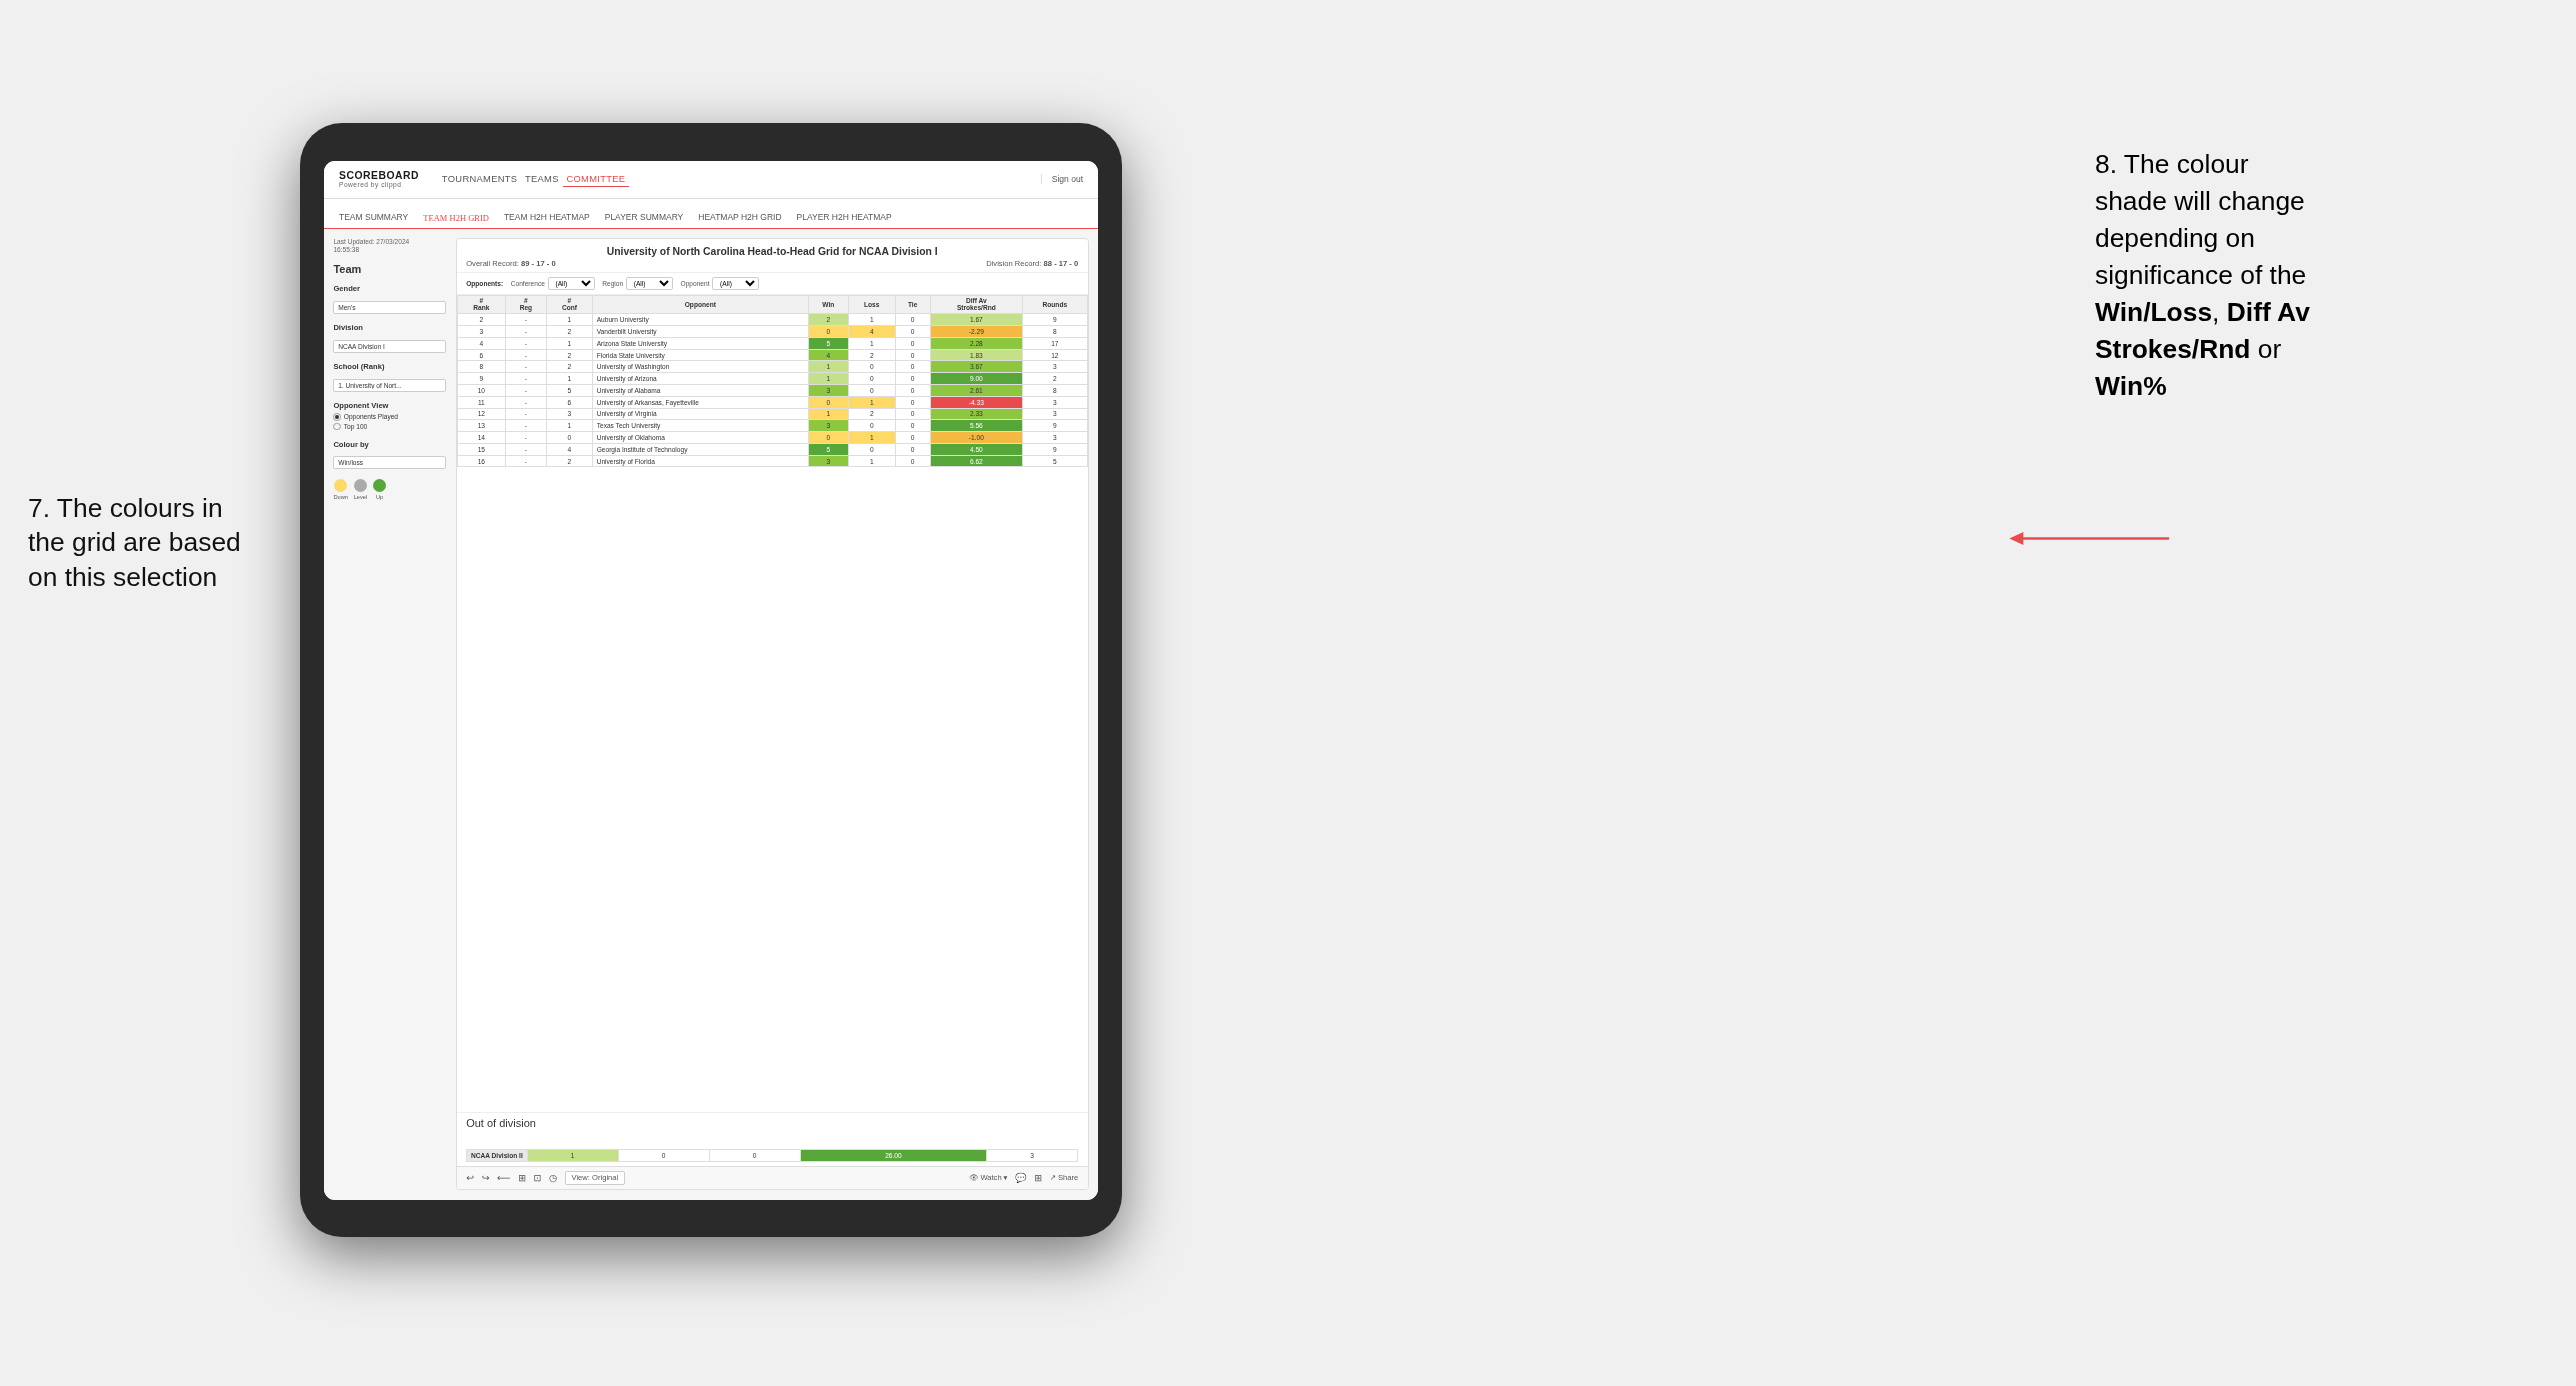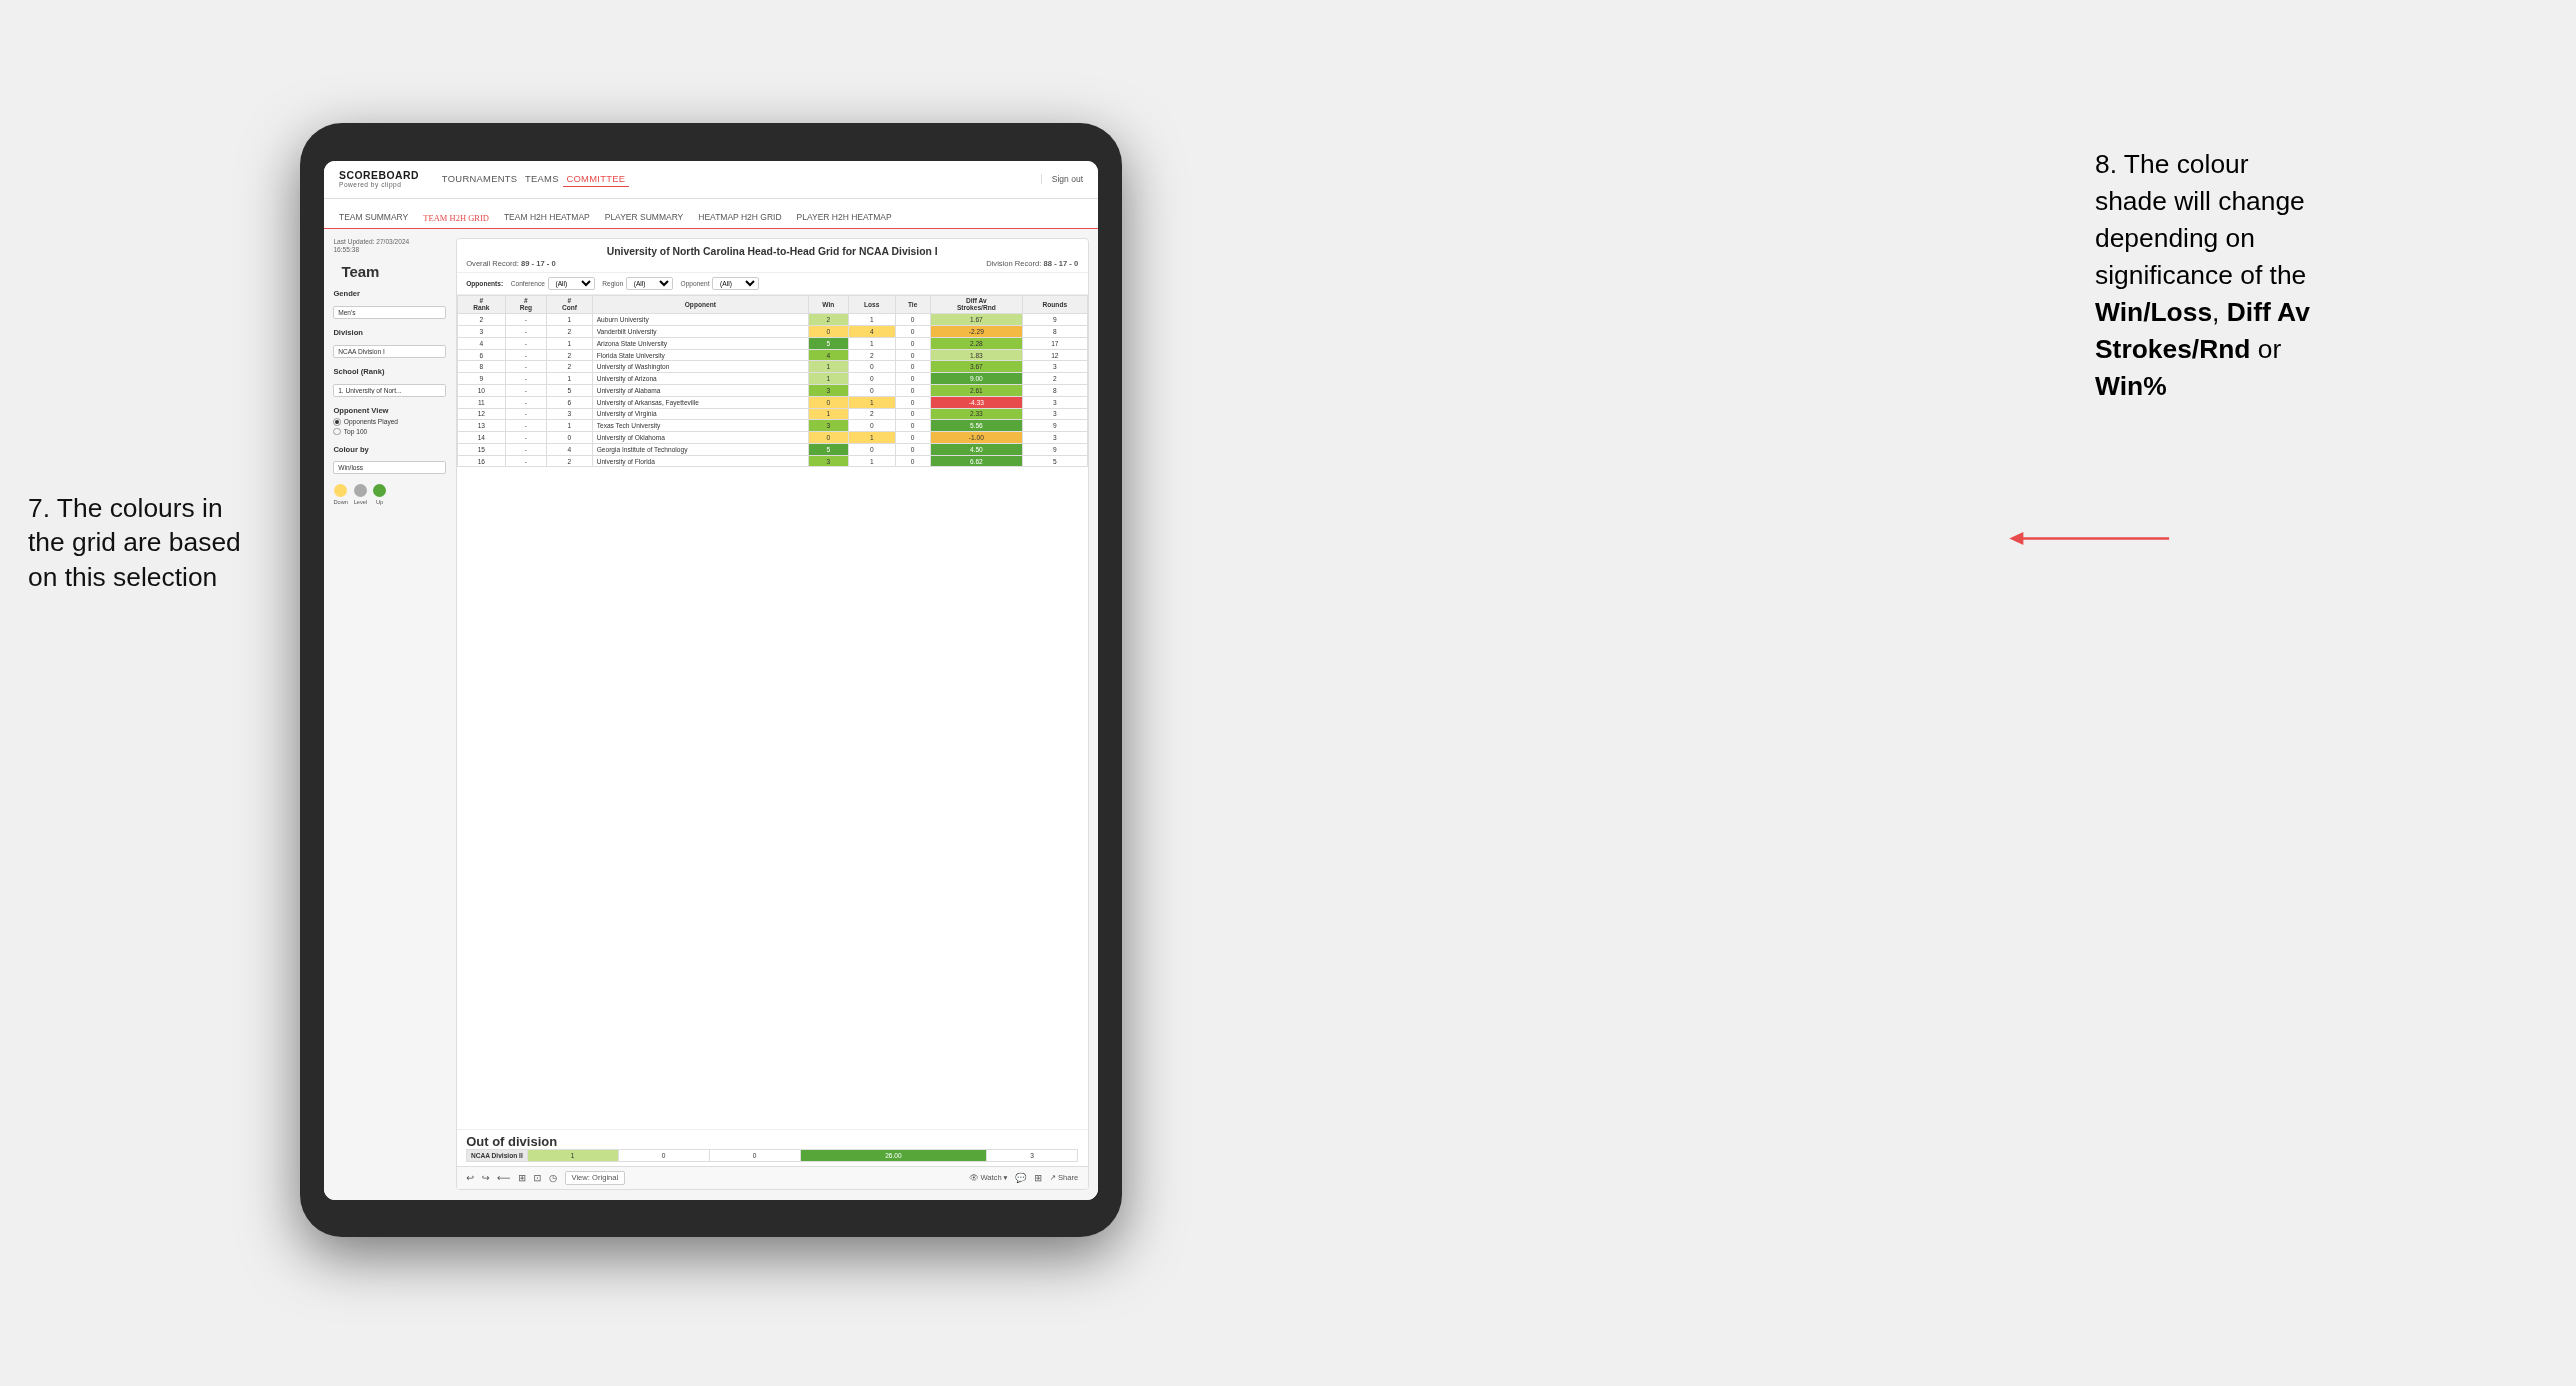--- a/index.html
+++ b/index.html
@@ -170,25 +170,24 @@
       width: 100%;
       appearance: none;
     }
     .last-updated {
       font-size: 6.6px;
       color: #666;
       line-height: 1.3;
       margin-bottom: 7.6px;
     }
     .team-title {
-      font-size: 15px;
+      font-size: 11px;
       font-weight: 700;
       color: #333;
       margin-bottom: 5.7px;
-      margin-left: 8px;
     }
 
     .radio-group { margin-top: 2.8px; }
     .radio-item {
       display: flex;
       align-items: center;
       gap: 2.8px;
       font-size: 6.6px;
       color: #333;
       margin-bottom: 1.9px;
@@ -330,24 +329,24 @@
     .cell-orange { background: #f4b942; }
     .cell-red { background: #e84b4b; color: #fff; }
     .cell-white { background: #fff; }
 
     
     .out-of-division {
       padding: 3.8px 9.4px;
       border-top: 0.9px solid #eee;
     }
     .out-of-division-label {
-      font-size: 13px;
-      font-weight: 700;
-      color: #333;
-      margin-bottom: 0;
+      font-size: 11px;
+      font-weight: 400;
+      color: #333;
+      margin-bottom: 20px;
     }
 
     
     .bottom-toolbar {
       background: #f8f8f8;
       border-top: 0.9px solid #ddd;
       padding: 3.8px 9.4px;
       display: flex;
       align-items: center;
       gap: 7.6px;

